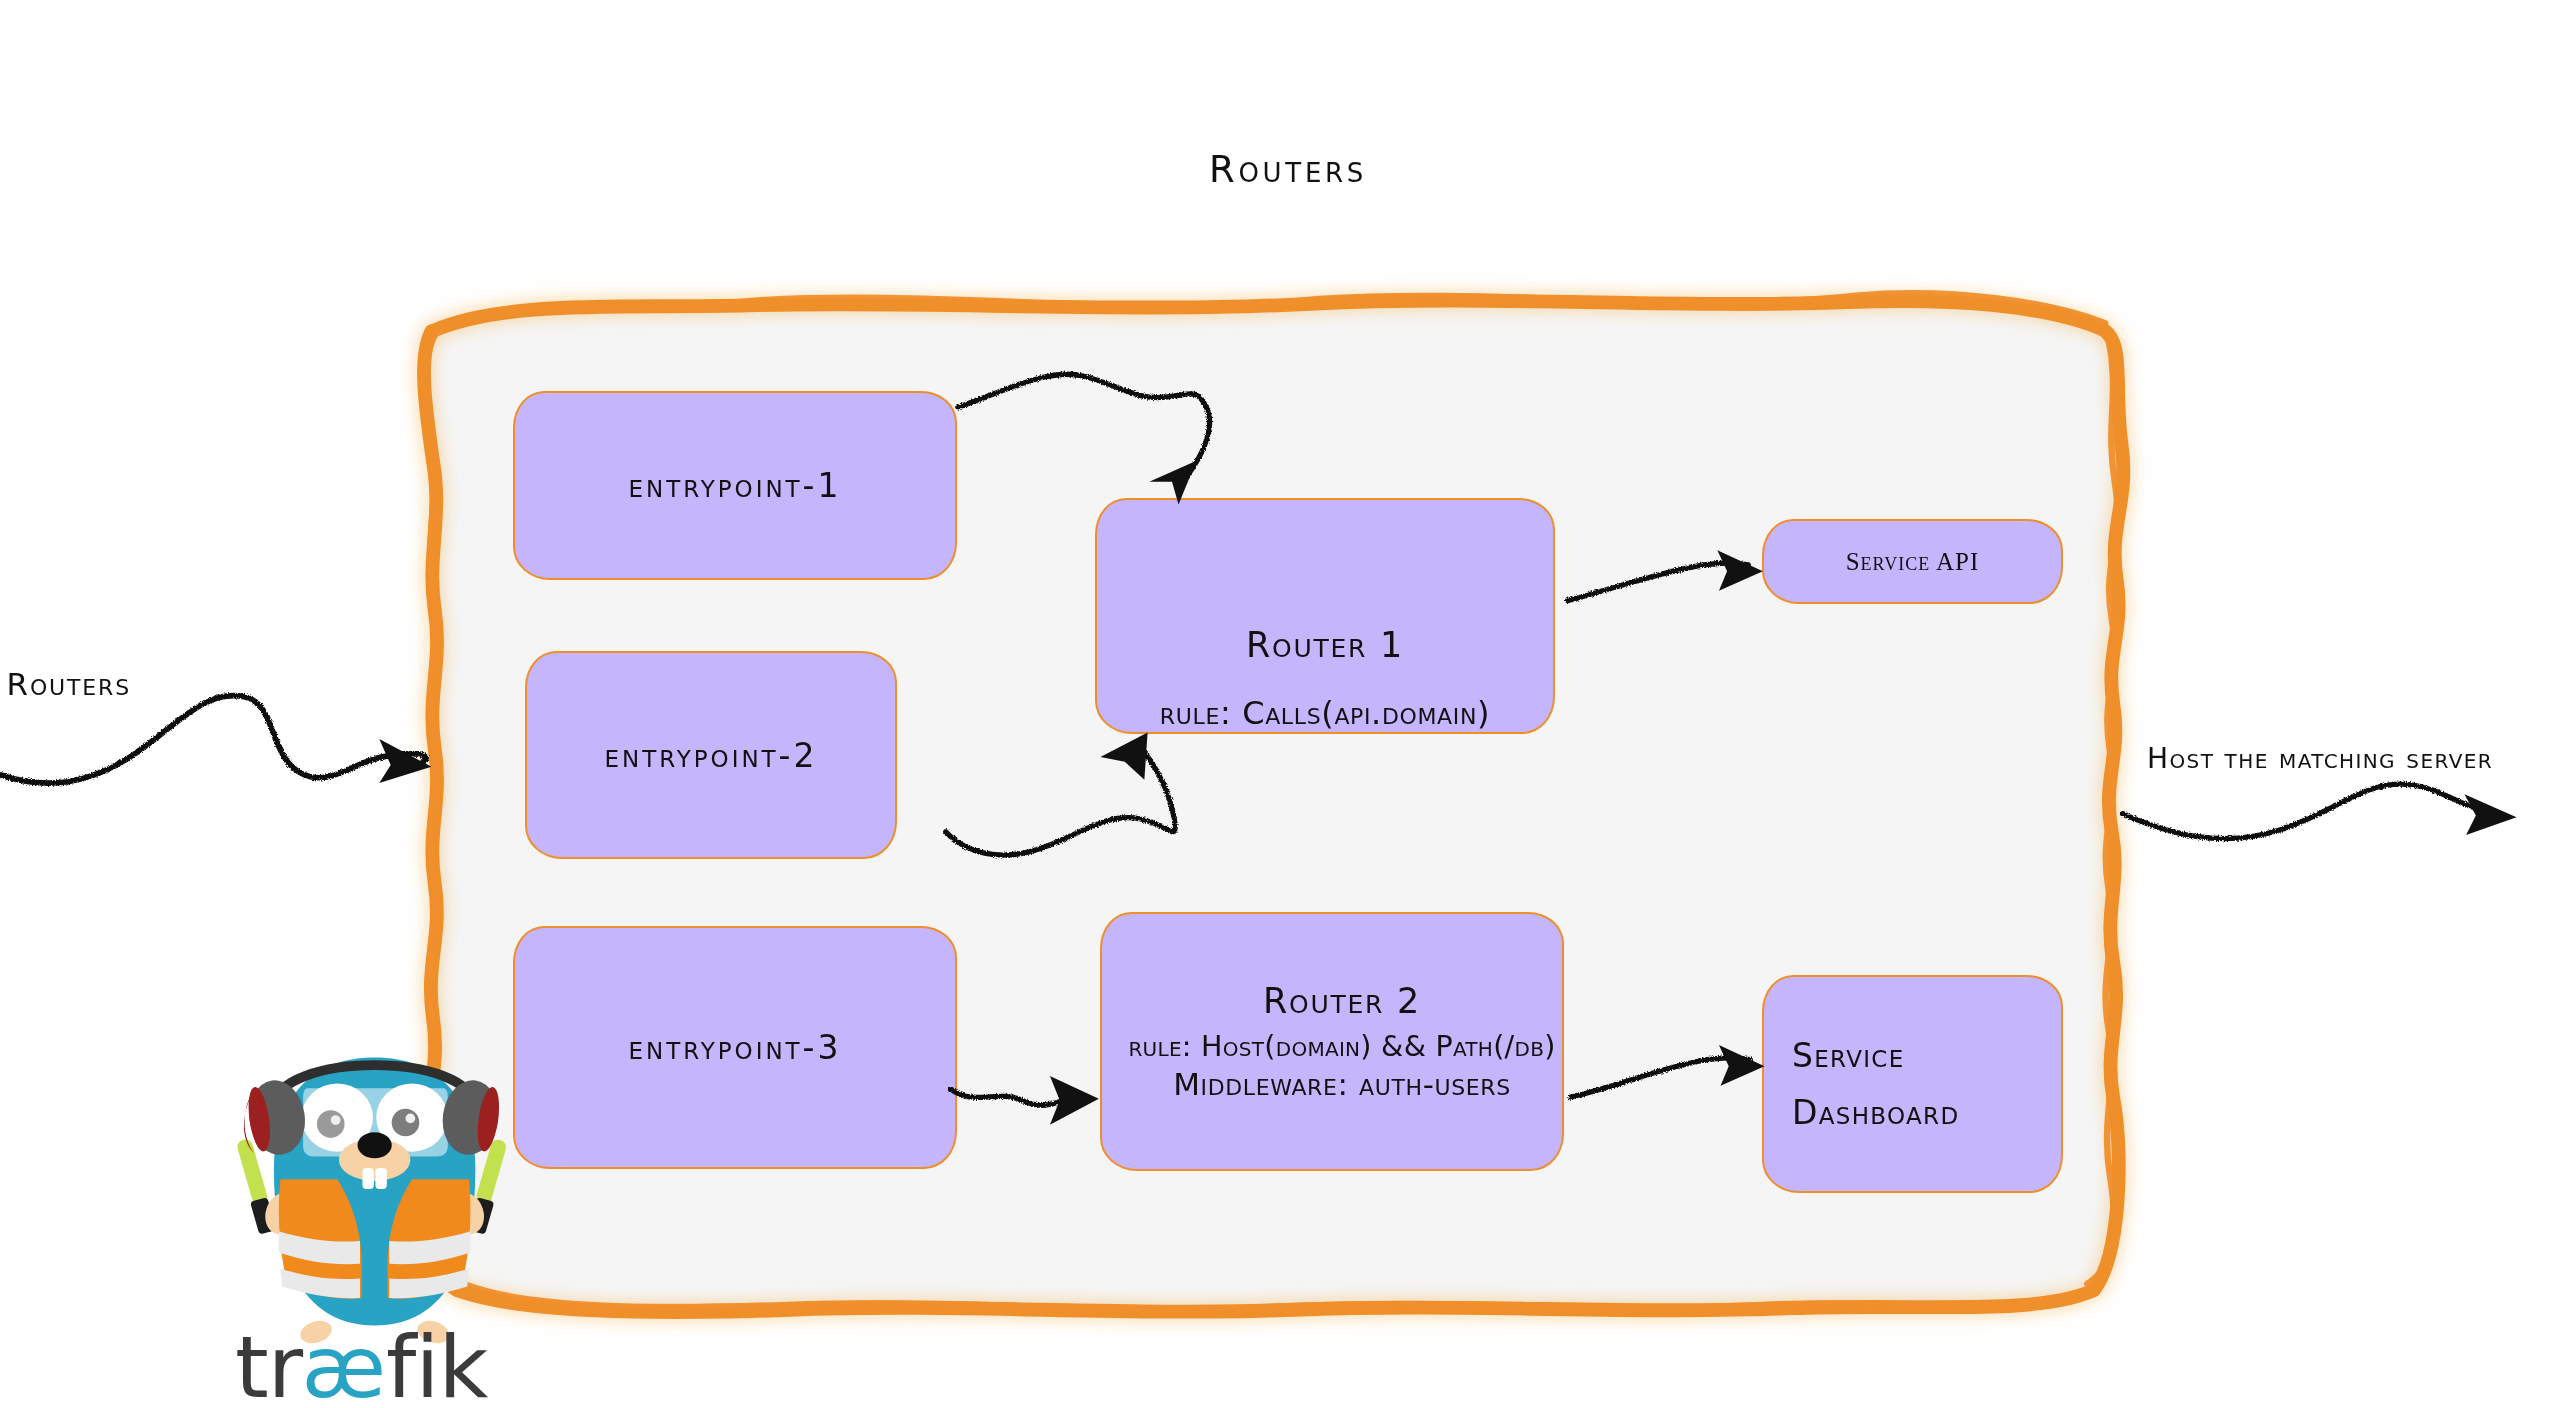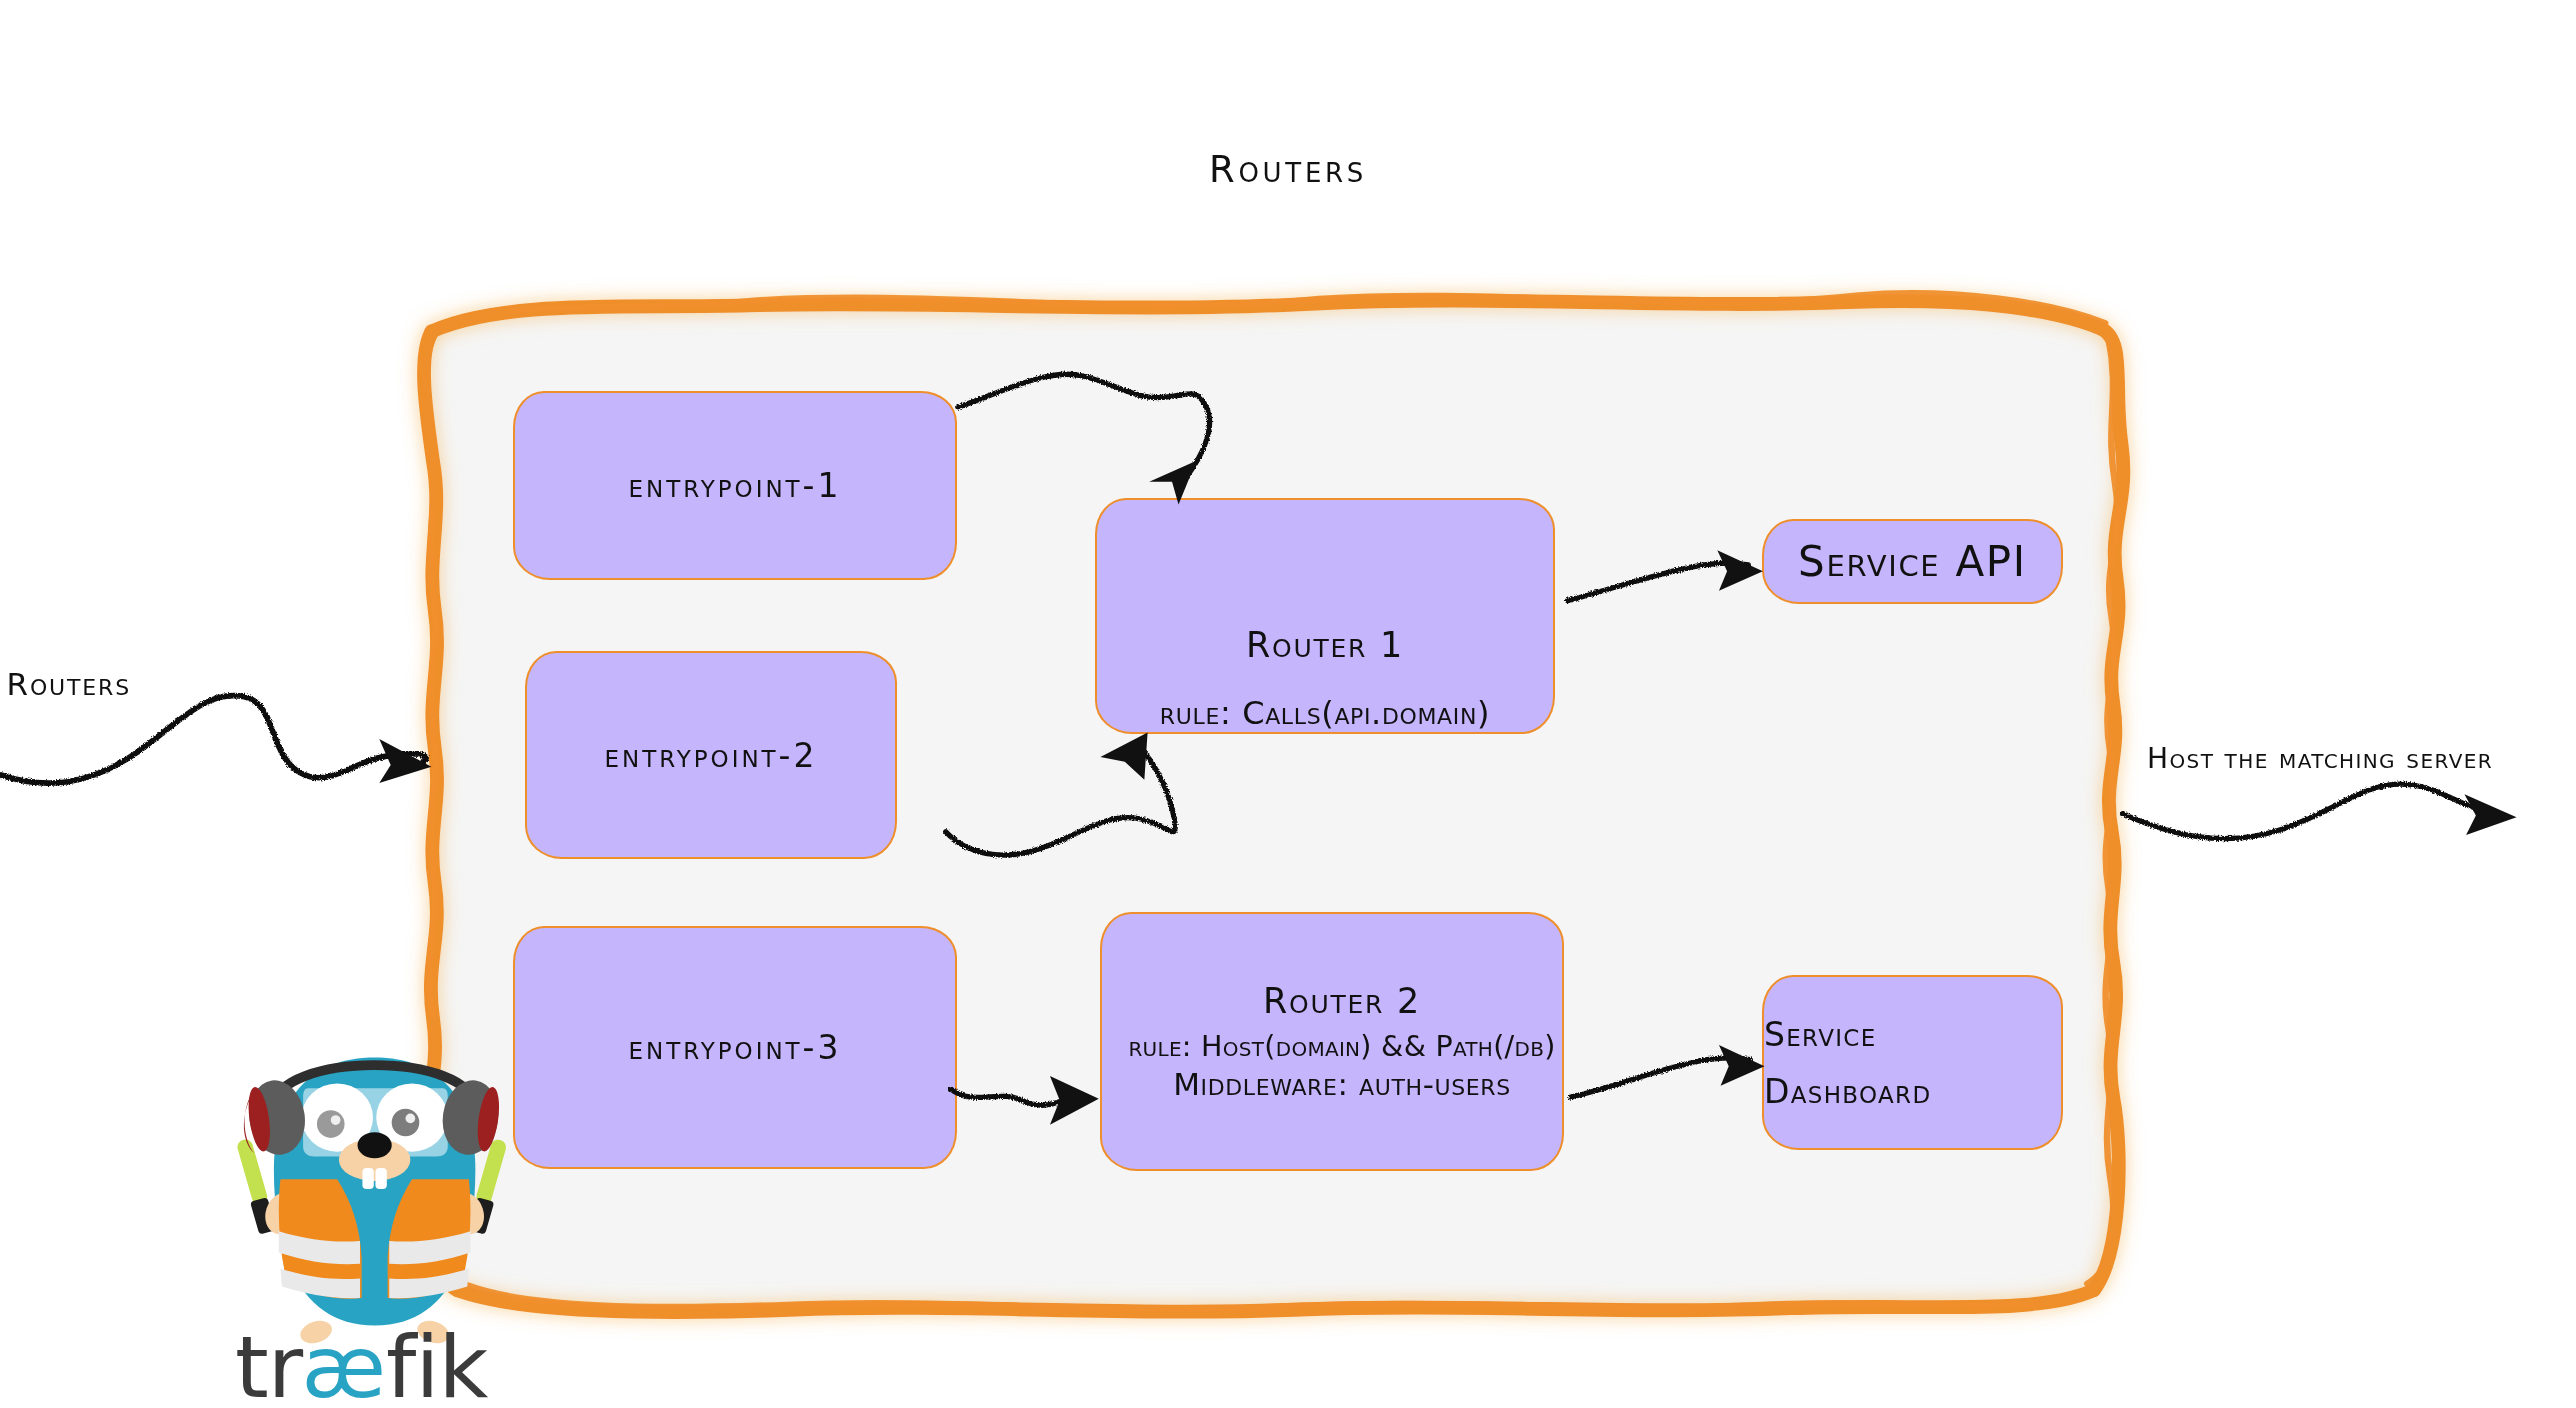--- a/index.html
+++ b/index.html
@@ -92,25 +92,26 @@
     justify-content: center;
     padding-left: 20px;
   }
   #router-2-box .title { font-size: 35px; letter-spacing: 0.05em; margin-bottom: 9.8px; }
   #router-2-box .rule  { font-size: 28.5px; letter-spacing: 0.01em; margin-bottom: 3px; }
   #router-2-box .mw    { font-size: 31px; letter-spacing: 0.02em; }
 
   #service-api-box {
     left: 1762px; top: 519px; width: 301px; height: 85px;
   }
-  #service-api-box .line { font-size: 42px; letter-spacing: 0.04em; }
+  #service-api-box .line { font-size: 25px; letter-spacing: 0.04em; font-family: Liberation Serif, serif; }
 
   #service-dashboard-box {
-    left: 1762px; top: 975px; width: 301px; height: 175px;
+    left: 1762px; top: 975px; width: 301px; height: 218px;
     align-items: flex-start;
+    padding-left: 28px;
   }
   #service-dashboard-box .line { font-size: 33px; letter-spacing: 0.04em; text-align: left; }
   #service-dashboard-box .line.l1 { margin-bottom: 18px; }
 
   
   #requests-label {
     position: absolute;
     left: 6.5px; top: 666px;
     font-size: 31px;
     letter-spacing: 0.06em;

